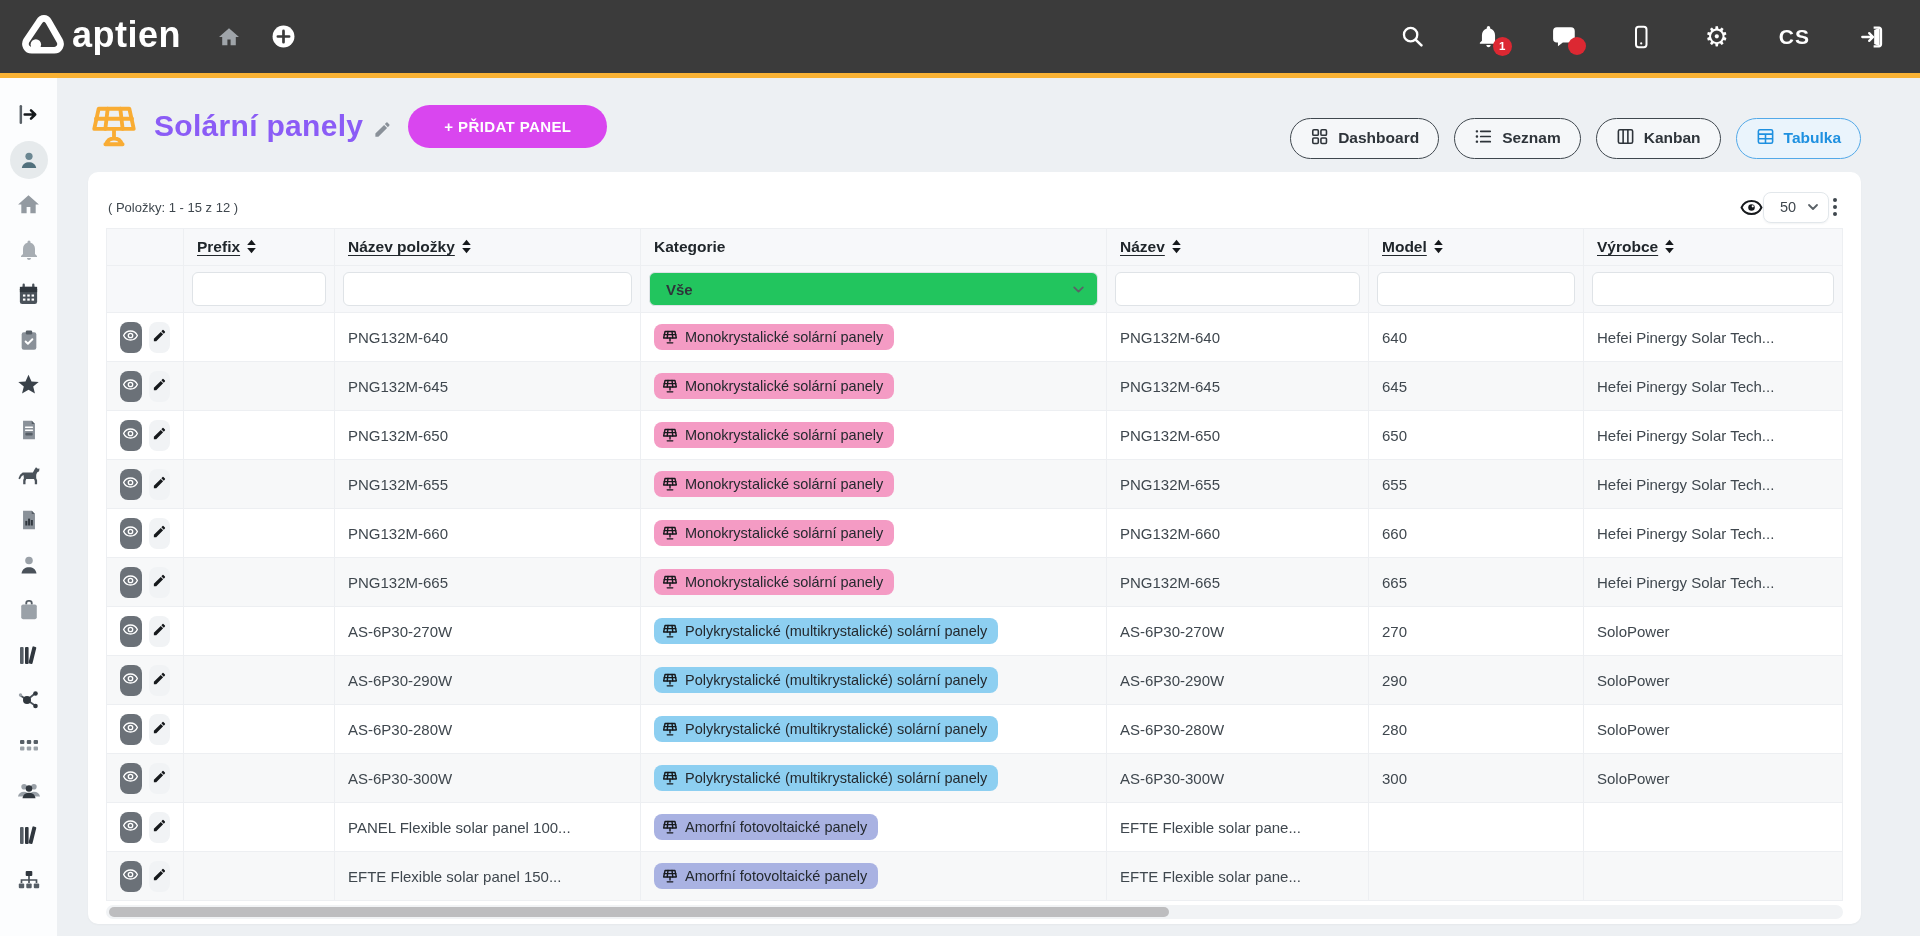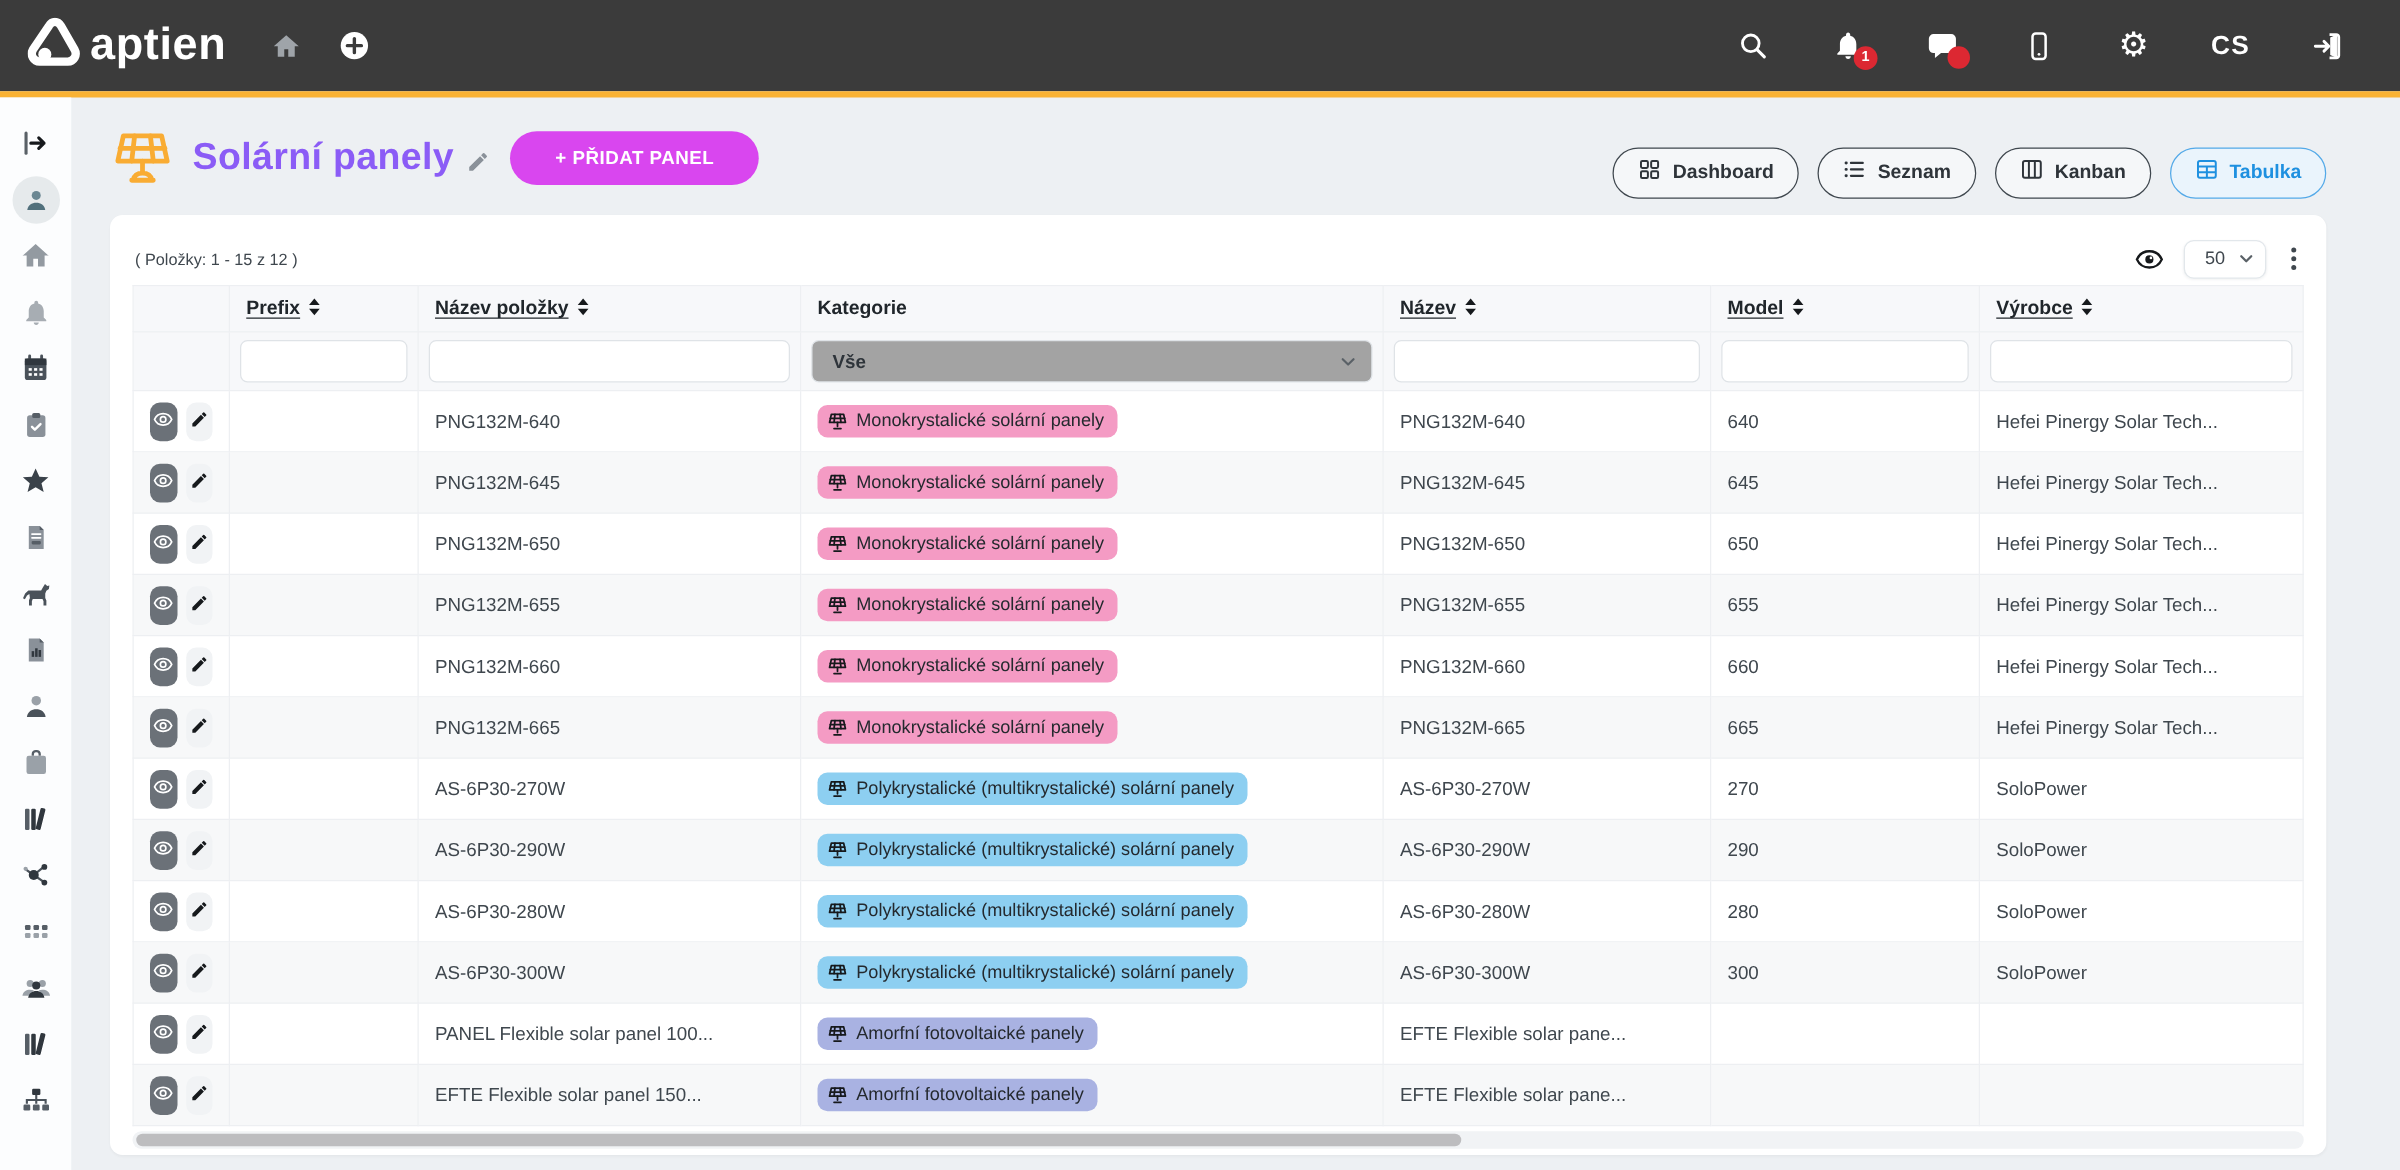--- a/index.html
+++ b/index.html
@@ -1,19 +1,19 @@
 <!DOCTYPE html>
 <html><head>
 <meta charset="utf-8">
 <style>
   * { box-sizing: border-box; margin: 0; padding: 0; }
   html,body { width:1920px; height:936px; overflow:hidden; font-family:"Liberation Sans", sans-serif; background:#EDF0F3; }
 
   
-  .topbar { height:73px; background:#3B3B3B; display:flex; align-items:center; padding:0 44px 0 22px; }
+  .topbar { height:73px; background:#3B3B3B; display:flex; align-items:center; padding:0 34px 0 22px; }
   .logo { display:flex; align-items:center; gap:8px; }
   .logo-text { color:#fff; font-size:36px; font-weight:600; letter-spacing:.5px; line-height:1; margin-top:-4px; }
   .topbar-nav { display:flex; align-items:center; gap:26px; margin-left:34px; }
   .tb-icon { width:28px; height:28px; display:flex; align-items:center; justify-content:center; position:relative; cursor:pointer; }
   .topbar-right { margin-left:auto; display:flex; align-items:center; gap:48px; }
   .lang { color:#fff; font-size:21px; font-weight:600; letter-spacing:1px; cursor:pointer; }
   .badge-red { position:absolute; right:-9px; bottom:-5px; min-width:19px; height:19px; border-radius:10px; background:#DC2832; color:#fff; font-size:11.5px; font-weight:700; display:flex; align-items:center; justify-content:center; padding:0 4px; }
   .chat-dot { position:absolute; right:-7px; bottom:-4px; width:18px; height:18px; border-radius:50%; background:#DC2832; }
   .gear-glyph { color:#fff; font-size:27px; font-family:"DejaVu Sans", sans-serif; line-height:1; }
   .accent-bar { height:5px; background:#F9B234; }
@@ -32,36 +32,36 @@
   .title-edit { margin:6px 0 0 10px; cursor:pointer; display:flex; }
   .add-btn { margin-left:16px; background:#d946ef; border:none; color:#fff; font-family:inherit; font-size:15px; font-weight:700; letter-spacing:.4px; border-radius:24px; padding:13px 36px; cursor:pointer; }
   .views { margin-left:auto; display:flex; gap:15px; }
   .view-btn { display:flex; align-items:center; gap:9px; height:41px; padding:0 19px; border-radius:21px; border:1.6px solid #3F474E; background:#F5F7F9; color:#2E343A; font-family:inherit; font-size:15.5px; font-weight:600; cursor:pointer;margin-top:24px; }
   .view-btn.active { border-color:#53A9E8; color:#1E90E0; background:#EAF4FC; }
 
   
   .card { background:#fff; border-radius:10px; margin-top:22px; padding:14px 18px 8px; height:752px; overflow:hidden; box-shadow:0 1px 2px rgba(40,50,60,.04); }
   .card-top { display:flex; align-items:center; height:42px; padding:0 2px; }
   .items-info { font-size:13px; color:#3F474E; }
-  .card-top-right { margin-left:auto; display:flex; align-items:center; gap:16px; }
+  .card-top-right { margin-left:auto; display:flex; align-items:center; gap:0; }
   .eye-toggle { display:flex; cursor:pointer; }
   .page-size { width:66px; height:31px; border:1px solid #E2E7EB; border-radius:8px; background:#fff; box-shadow:0 1px 2px rgba(40,50,60,.06); display:flex; align-items:center; justify-content:space-between; padding:0 9px 0 16px; font-size:14.5px; color:#3F474E; cursor:pointer; }
   .kebab { display:flex; flex-direction:column; gap:3px; padding:4px; cursor:pointer; }
   .kebab i { width:4px; height:4px; border-radius:50%; background:#3F474E; }
 
   
   table { width:100%; border-collapse:collapse; table-layout:fixed; }
   th, td { border:1px solid #EDEFF2; }
   thead th { background:#F7F8FA; text-align:left; padding:9px 13px; font-size:15.5px; font-weight:700; color:#20262B; }
   .th-sort { cursor:pointer; }
   .th-label { text-decoration:underline; text-underline-offset:3px; }
   .sort-icon { display:inline-flex; vertical-align:-2px; margin-left:5px; }
   thead tr.filters th { padding:6px 8px; background:#F7F8FA; }
   .filter-input { width:100%; height:34px; border:1px solid #DFE3E7; border-radius:6px; background:#fff; font-family:inherit; font-size:14px; padding:0 10px; outline:none; }
-  .filter-select { width:100%; height:34px; border:1px solid #DFE3E7; border-radius:6px; background:#a3a3a3; display:flex; align-items:center; justify-content:space-between; padding:0 12px 0 16px; font-size:15px; color:#2E343A; cursor:pointer; }
+  .filter-select { width:100%; height:34px; border:1px solid #DFE3E7; border-radius:6px; background:#22c55e; display:flex; align-items:center; justify-content:space-between; padding:0 12px 0 16px; font-size:15px; color:#2E343A; cursor:pointer; }
   tbody td { height:49px; padding:0 13px; font-size:15px; color:#3F474E; background:#fff; overflow:hidden; white-space:nowrap; }
   tbody tr:nth-child(even) td { background:#F7F8F9; }
   .actions-cell { display:flex; gap:7px; align-items:center; }
   .btn-eye { width:31px; height:31px; border-radius:8px; border:none; background:#6B7178; display:flex; align-items:center; justify-content:center; cursor:pointer; }
   .btn-edit { width:31px; height:31px; border-radius:8px; border:none; background:#F1F3F5; display:flex; align-items:center; justify-content:center; cursor:pointer; }
   .badge { display:inline-flex; align-items:center; gap:7px; border-radius:8px; padding:5px 11px 5px 8px; font-size:14.5px; font-weight:500; color:#24292E; max-width:100%; }
   .badge svg { flex-shrink:0; }
 
   
   .hscroll { margin-top:4px; height:14px; border-radius:7px; background:#F1F3F5; position:relative; }

